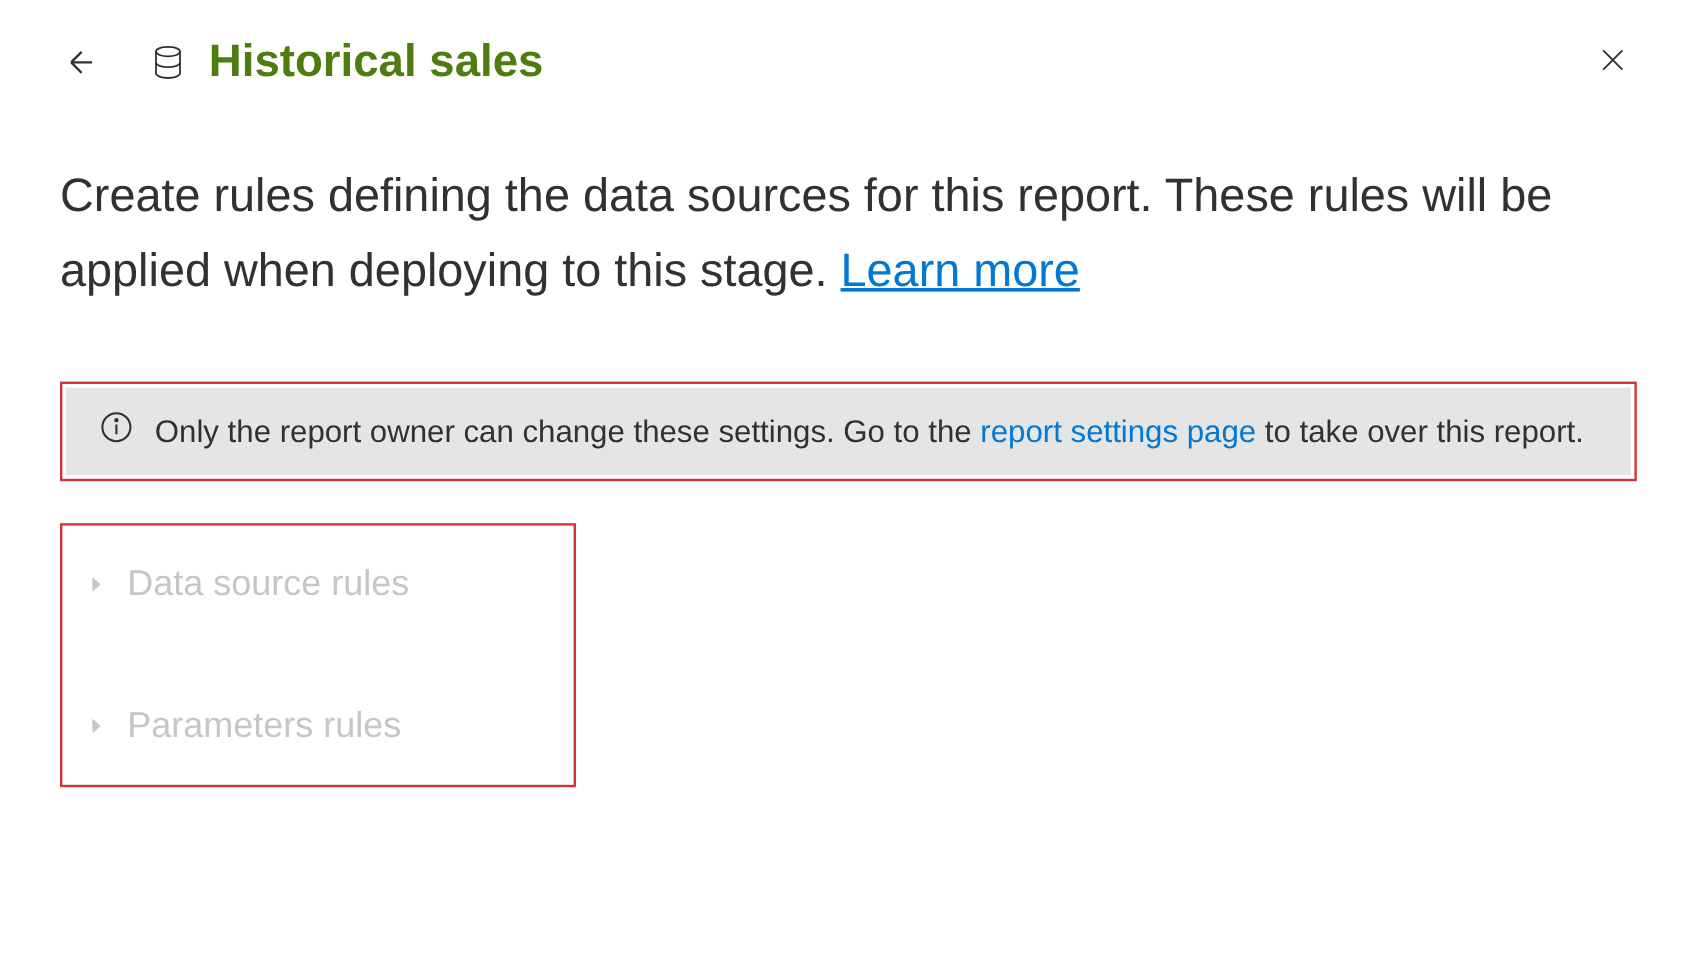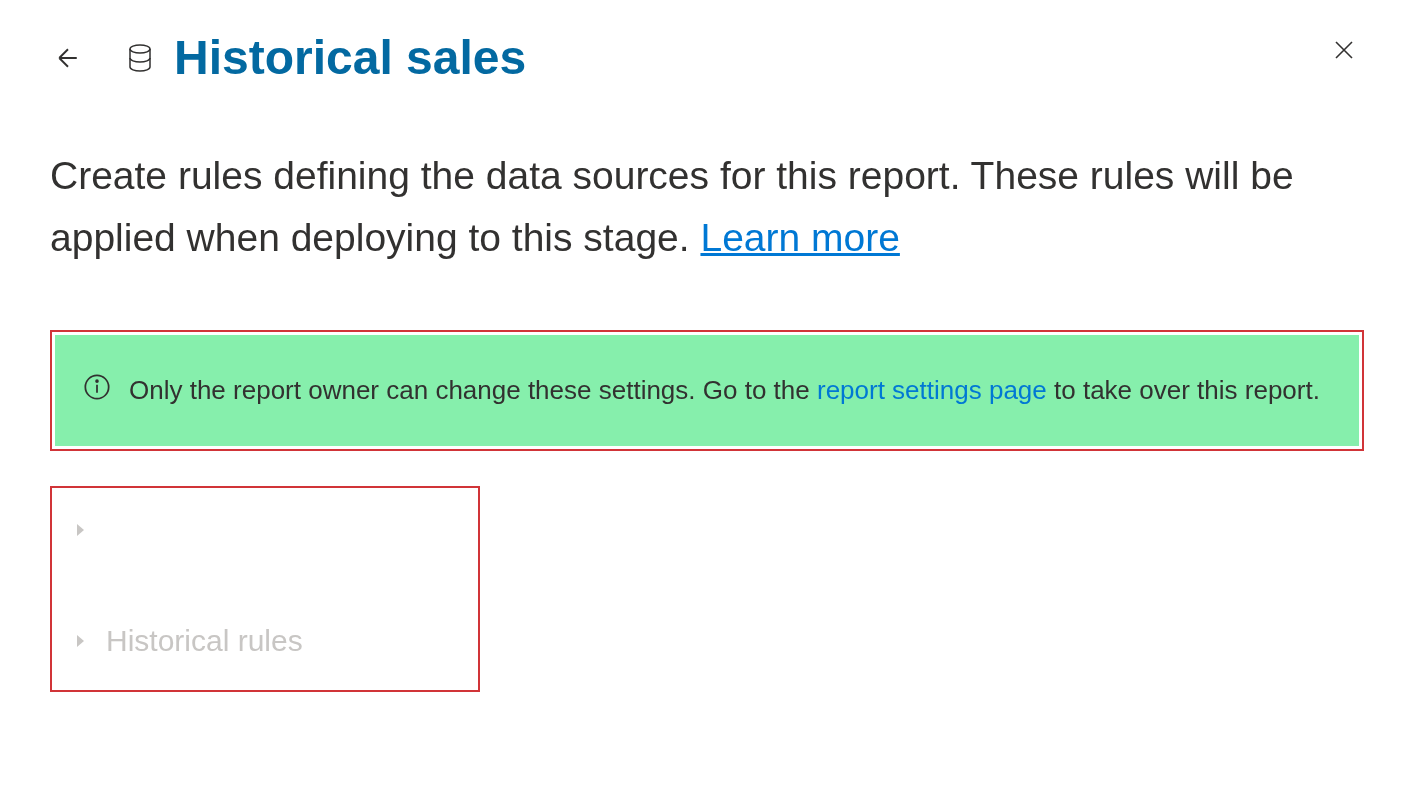--- a/index.html
+++ b/index.html
@@ -32,23 +32,23 @@
     }
     .database-icon {
       width: 28px;
       height: 28px;
       display: flex;
       align-items: center;
       justify-content: center;
       margin-right: 20px;
     }
     .title {
-      font-size: 48px;
+      font-size: 38px;
       font-weight: 600;
-      color: #0369a1;
+      color: #4d7c0f;
     }
     .close-button {
       position: absolute;
       right: 0;
       top: 0;
       width: 40px;
       height: 40px;
       display: flex;
       align-items: center;
       justify-content: center;
@@ -65,22 +65,22 @@
       color: #0078d4;
       text-decoration: underline;
       cursor: pointer;
     }
     .info-box-highlight {
       border: 2px solid #d13438;
       padding: 3px;
       margin-bottom: 35px;
     }
     .info-box {
-      background: #86efac;
-      padding: 36px 28px;
+      background: #e5e5e5;
+      padding: 17px 28px;
       display: flex;
       align-items: flex-start;
       gap: 18px;
     }
     .info-icon {
       width: 28px;
       height: 28px;
       flex-shrink: 0;
       margin-top: 2px;
     }
@@ -167,25 +167,26 @@
   </div>
 </div>
 
 <div class="rules-highlight">
   <div class="rule-item">
     <div class="chevron-icon">
       <svg width="16" height="16" viewBox="0 0 16 16" fill="#c8c6c4">
         <path d="M5 2 L12 8 L5 14 Z"></path>
       </svg>
     </div>
+    <span class="rule-label">Data source rules</span>
   </div>
   <div class="rule-item">
     <div class="chevron-icon">
       <svg width="16" height="16" viewBox="0 0 16 16" fill="#c8c6c4">
         <path d="M5 2 L12 8 L5 14 Z"></path>
       </svg>
     </div>
-    <span class="rule-label">Historical rules</span>
+    <span class="rule-label">Parameters rules</span>
   </div>
 </div>
 
 
 
 
 </body></html>

